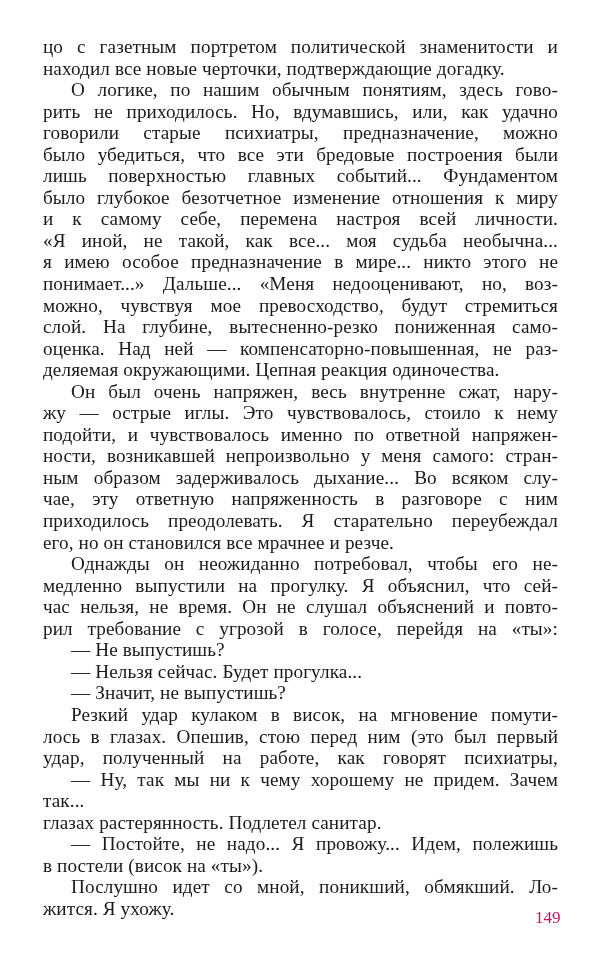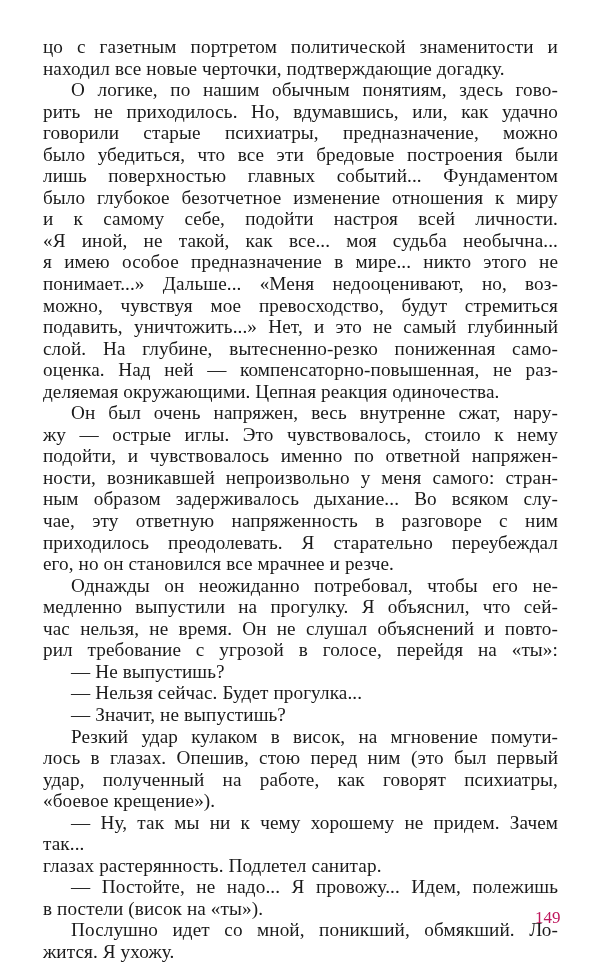--- a/index.html
+++ b/index.html
@@ -52,26 +52,25 @@
 
 <div class="page" id="page-body">
     <span class="line">цо с газетным портретом политической знаменитости и</span>
     <span class="line last">находил все новые черточки, подтверждающие догадку.</span>
     <span class="line first-indent">О логике, по нашим обычным понятиям, здесь гово-</span>
     <span class="line">рить не приходилось. Но, вдумавшись, или, как удачно</span>
     <span class="line">говорили старые психиатры, предназначение, можно</span>
     <span class="line">было убедиться, что все эти бредовые построения были</span>
     <span class="line">лишь поверхностью главных событий... Фундаментом</span>
     <span class="line">было глубокое безотчетное изменение отношения к миру</span>
-    <span class="line">и к самому себе, подойти настроя всей личности.</span>
+    <span class="line">и к самому себе, перемена настроя всей личности.</span>
     <span class="line">«Я иной, не такой, как все... моя судьба необычна...</span>
     <span class="line">я имею особое предназначение в мире... никто этого не</span>
     <span class="line">понимает...» Дальше... «Меня недооценивают, но, воз-</span>
     <span class="line">можно, чувствуя мое превосходство, будут стремиться</span>
-    <span class="line">подавить, уничтожить...» Нет, и это не самый глубинный</span>
     <span class="line">слой. На глубине, вытесненно-резко пониженная само-</span>
     <span class="line">оценка. Над ней — компенсаторно-повышенная, не раз-</span>
     <span class="line last">деляемая окружающими. Цепная реакция одиночества.</span>
     <span class="line first-indent">Он был очень напряжен, весь внутренне сжат, нару-</span>
     <span class="line">жу — острые иглы. Это чувствовалось, стоило к нему</span>
     <span class="line">подойти, и чувствовалось именно по ответной напряжен-</span>
     <span class="line">ности, возникавшей непроизвольно у меня самого: стран-</span>
     <span class="line">ным образом задерживалось дыхание... Во всяком слу-</span>
     <span class="line">чае, эту ответную напряженность в разговоре с ним</span>
     <span class="line">приходилось преодолевать. Я старательно переубеждал</span>
@@ -79,21 +78,20 @@
     <span class="line first-indent">Однажды он неожиданно потребовал, чтобы его не-</span>
     <span class="line">медленно выпустили на прогулку. Я объяснил, что сей-</span>
     <span class="line">час нельзя, не время. Он не слушал объяснений и повто-</span>
     <span class="line">рил требование с угрозой в голосе, перейдя на «ты»:</span>
     <span class="line first-indent last">— Не выпустишь?</span>
     <span class="line first-indent last">— Нельзя сейчас. Будет прогулка...</span>
     <span class="line first-indent last">— Значит, не выпустишь?</span>
     <span class="line first-indent">Резкий удар кулаком в висок, на мгновение помути-</span>
     <span class="line">лось в глазах. Опешив, стою перед ним (это был первый</span>
     <span class="line">удар, полученный на работе, как говорят психиатры,</span>
-    <span class="line last">«боевое крещение»).</span>
     <span class="line first-indent">— Ну, так мы ни к чему хорошему не придем. Зачем</span>
     <span class="line last">так...</span>
     <span class="line last">глазах растерянность. Подлетел санитар.</span>
     <span class="line first-indent">— Постойте, не надо... Я провожу... Идем, полежишь</span>
     <span class="line last">в постели (висок на «ты»).</span>
     <span class="line first-indent">Послушно идет со мной, поникший, обмякший. Ло-</span>
     <span class="line last">жится. Я ухожу.</span>
   </div>
 
 <div class="page-number">149</div>

